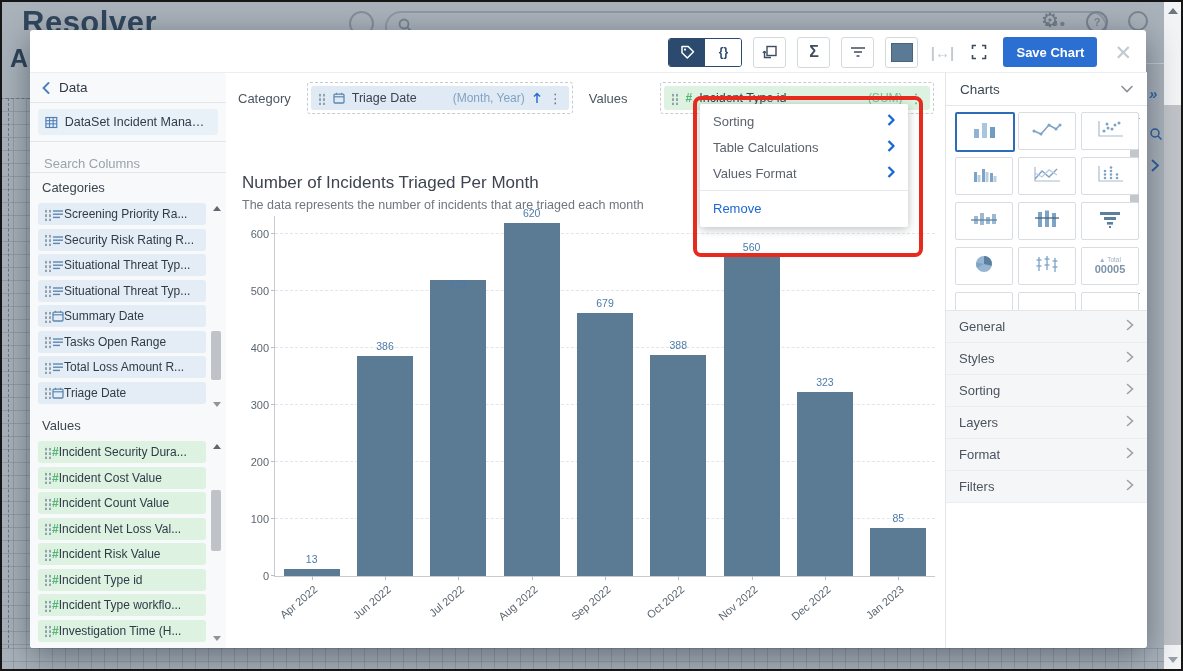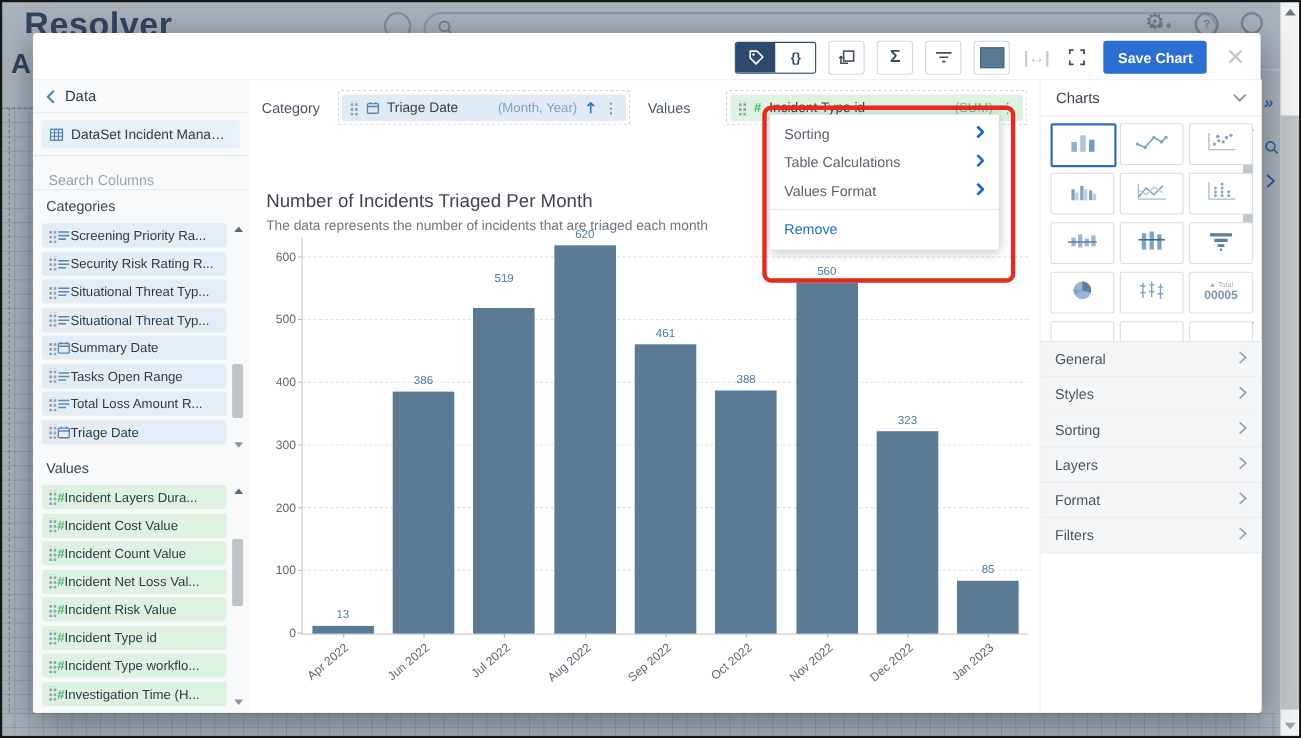--- a/index.html
+++ b/index.html
@@ -374,21 +374,21 @@
           <div class="up"></div>
           <div class="thumb" style="top:62%;height:24%;"></div>
           <div class="down"></div>
         </div>
       </div>
       <div class="sect-label">Values</div>
       <div class="plist vals">
         <div class="pill green">
             <div class="dots6"></div>
             <span class="hash">#</span>
-            <span class="lbl">Incident Layers Dura...</span>
+            <span class="lbl">Incident Security Dura...</span>
           </div>
           <div class="pill green">
             <div class="dots6"></div>
             <span class="hash">#</span>
             <span class="lbl">Incident Cost Value</span>
           </div>
           <div class="pill green">
             <div class="dots6"></div>
             <span class="hash">#</span>
             <span class="lbl">Incident Count Value</span>
@@ -490,31 +490,31 @@
               <div class="blabel" style="bottom: 11.41px; color: rgb(77, 123, 167);">13</div>
               <div class="xlabel">Apr 2022</div>
             </div>
             <div class="slot">
               <div class="bar" style="height: 220.02px; background: rgb(91, 122, 148);"></div>
               <div class="blabel" style="bottom: 224.02px; color: rgb(77, 123, 167);">386</div>
               <div class="xlabel">Jun 2022</div>
             </div>
             <div class="slot">
               <div class="bar" style="height: 295.83px; background: rgb(91, 122, 148);"></div>
-              <div class="blabel" style="bottom: 317px; color: rgb(77, 123, 167); margin-top: 40px;">519</div>
+              <div class="blabel" style="bottom: 286px; color: rgb(77, 123, 167); margin-top: 40px;">519</div>
               <div class="xlabel">Jul 2022</div>
             </div>
             <div class="slot">
               <div class="bar" style="height: 353.4px; background: rgb(91, 122, 148);"></div>
               <div class="blabel" style="bottom: 357.4px; color: rgb(77, 123, 167);">620</div>
               <div class="xlabel">Aug 2022</div>
             </div>
             <div class="slot">
               <div class="bar" style="height: 262.77px; background: rgb(91, 122, 148);"></div>
-              <div class="blabel" style="bottom: 266.77px; color: rgb(77, 123, 167);">461</div>
+              <div class="blabel" style="bottom: 266.77px; color: rgb(77, 123, 167);">679</div>
               <div class="xlabel">Sep 2022</div>
             </div>
             <div class="slot">
               <div class="bar" style="height: 221.16px; background: rgb(91, 122, 148);"></div>
               <div class="blabel" style="bottom: 225.16px; color: rgb(77, 123, 167);">388</div>
               <div class="xlabel">Oct 2022</div>
             </div>
             <div class="slot">
               <div class="bar" style="height: 319.2px; background: rgb(91, 122, 148);"></div>
               <div class="blabel" style="bottom: 323.2px; color: rgb(77, 123, 167);">560</div>

